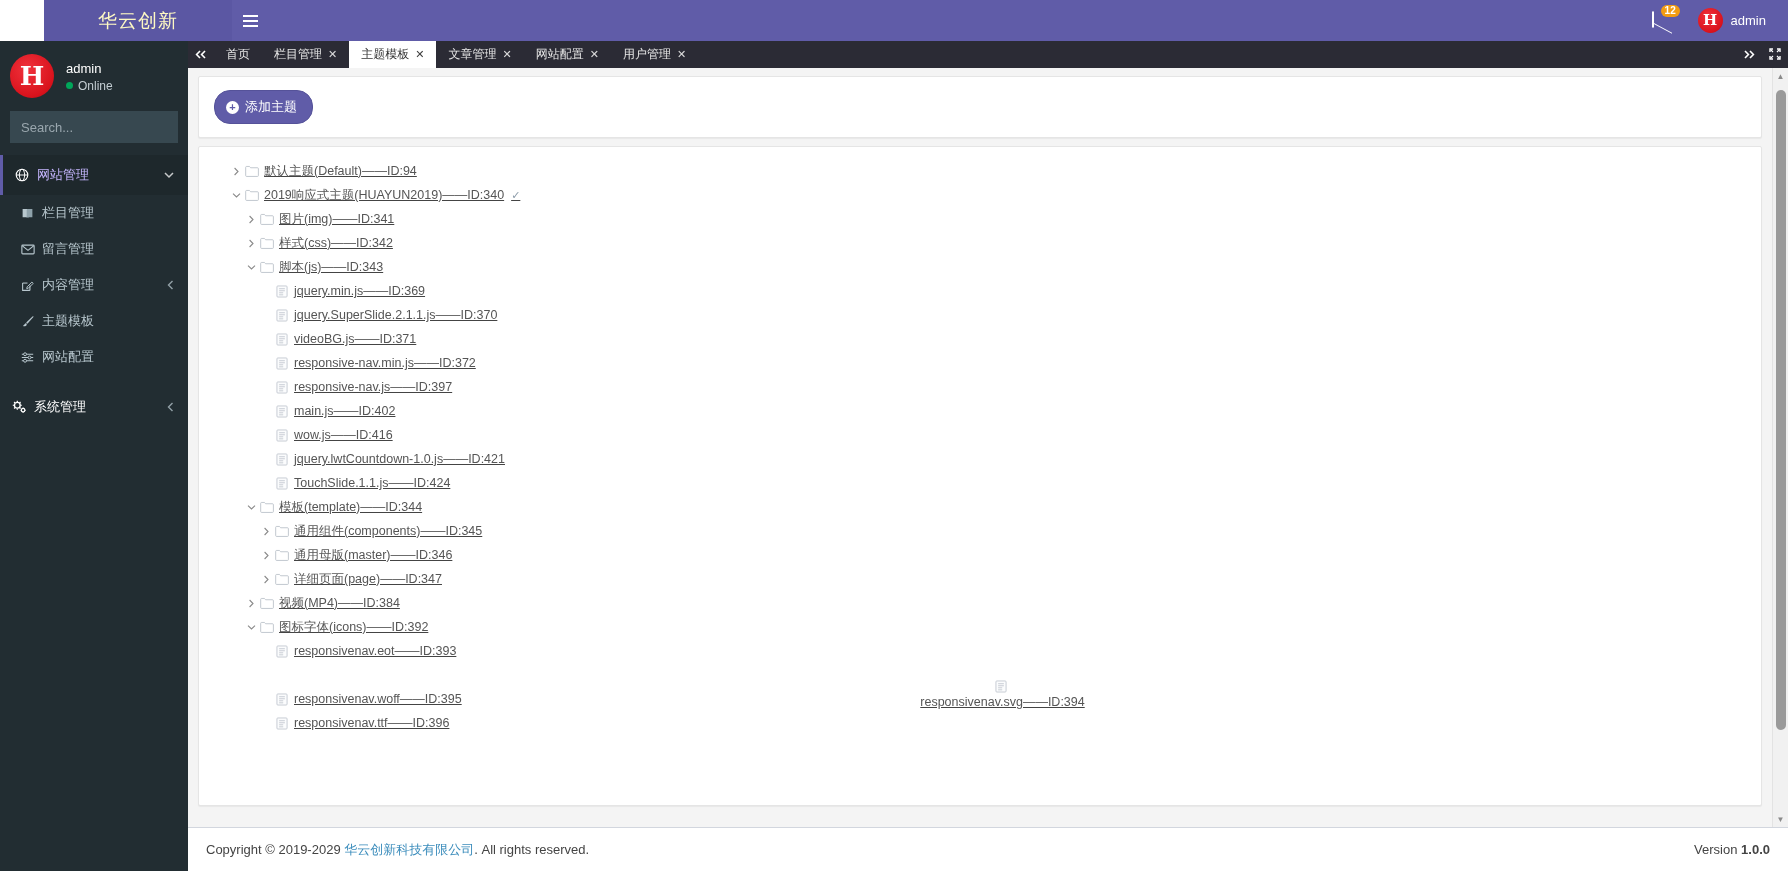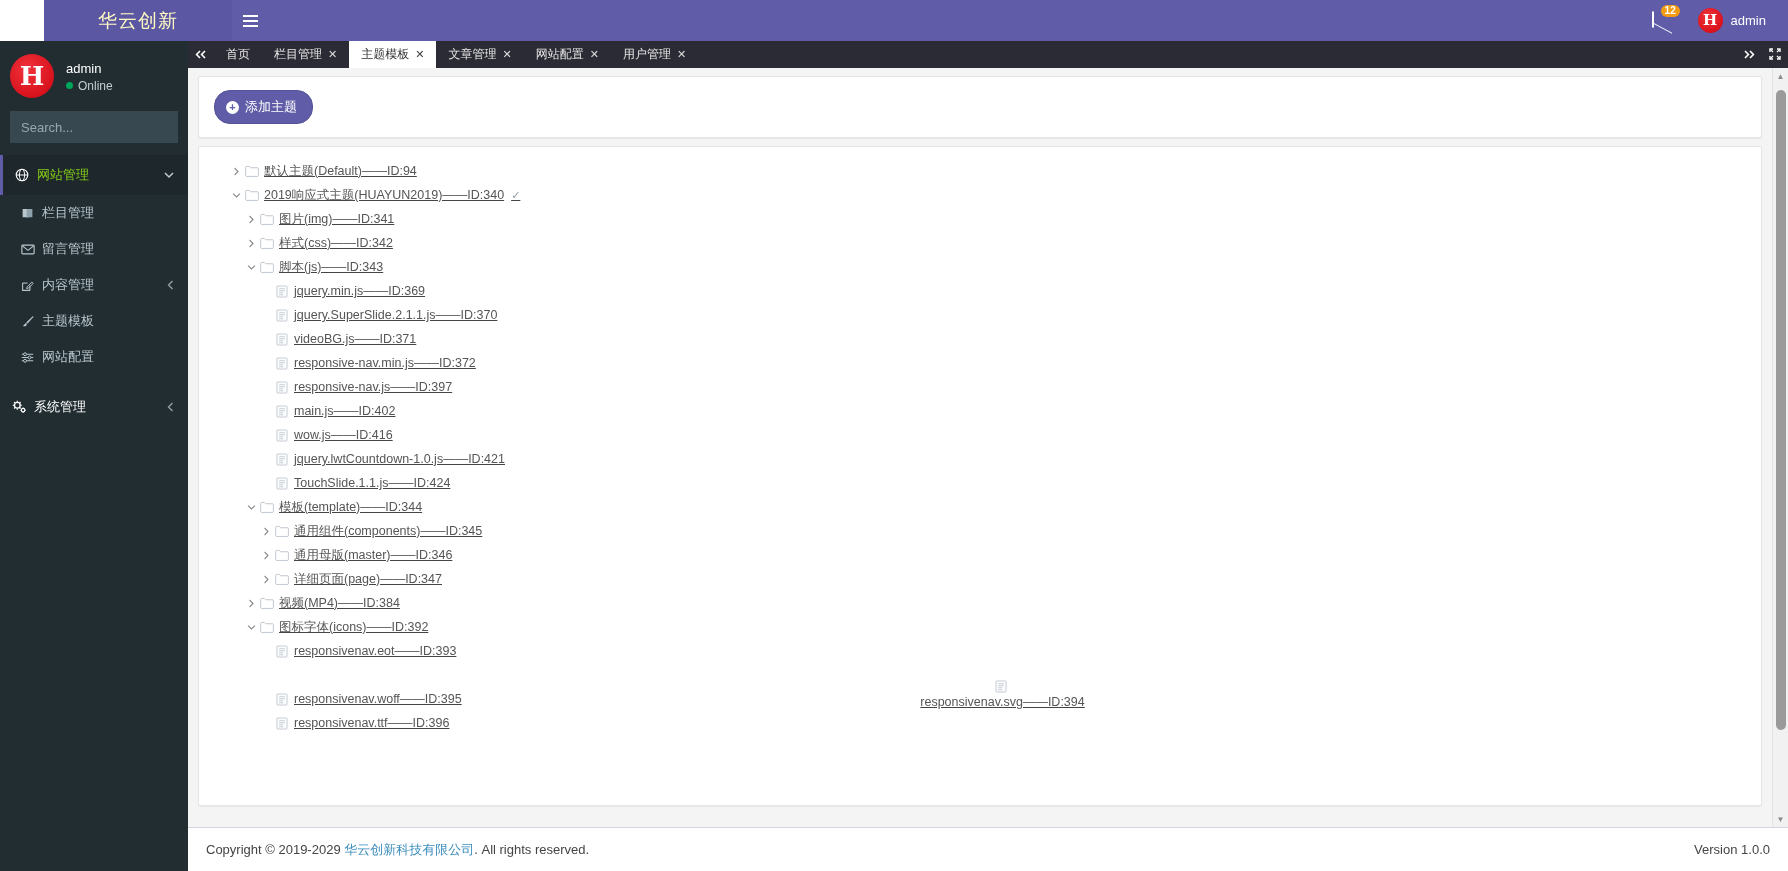--- a/index.html
+++ b/index.html
@@ -87,21 +87,21 @@
   .search-row { padding: 0 10px 12px 10px; }
   .search-box {
     width: 100%; height: 32px; background: #374850; border: 1px solid #374850;
     color: #c7ced2; font-size: 13px; padding: 0 10px;
     font-family: "Liberation Sans", sans-serif; outline: none;
   }
   .search-box::placeholder { color: #9aa7ae; }
 
   .menu { list-style: none; }
   .menu-header {
-    background: #1e282c; color: #84cc16; font-size: 13px;
+    background: #1e282c; color: #c4b5fd; font-size: 13px;
     padding: 11px 10px 11px 12px; display: flex; align-items: center;
     border-left: 3px solid #605ca8; cursor: pointer; position: relative;
   }
   .menu-header .mi { width: 22px; display: inline-flex; align-items: center; color: #fff; }
   .menu-item {
     color: #b8c7ce; font-size: 13px; padding: 9px 10px 9px 21px;
     display: flex; align-items: center; cursor: pointer; position: relative;
   }
   .menu-item .mi { width: 21px; display: inline-flex; align-items: center; color: #b8c7ce; }
   .menu-item.group { padding-left: 12px; color: #fff; font-weight: normal; }
@@ -174,21 +174,21 @@
     background: #9a9a9a; border-radius: 5px;
   }
 
   
   .footer {
     height: 44px; flex: 0 0 44px; background: #fff; border-top: 1px solid #d2d6de;
     display: flex; align-items: center; padding: 0 18px; font-size: 13px; color: #444;
   }
   .footer a { color: #3c8dbc; text-decoration: none; }
   .footer .ver { margin-left: auto; color: #444; }
-  .footer .ver b { font-weight: normal; }
+  .footer .ver b { font-weight: bold; }
 </style>
 </head>
 <body>
 
 <div class="topbar">
   <div class="brand">
     <span>华云创新</span>
   </div>
   <div class="topbar-right">
     <div class="hamburger">

